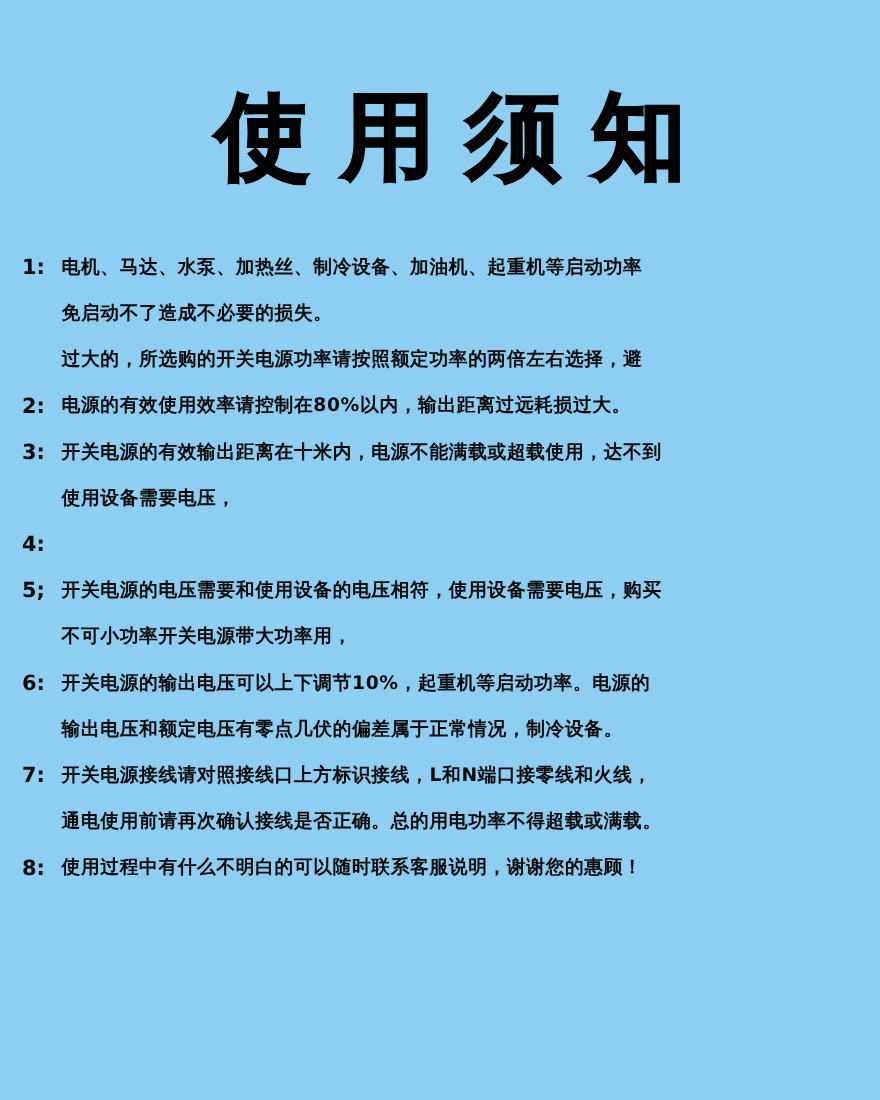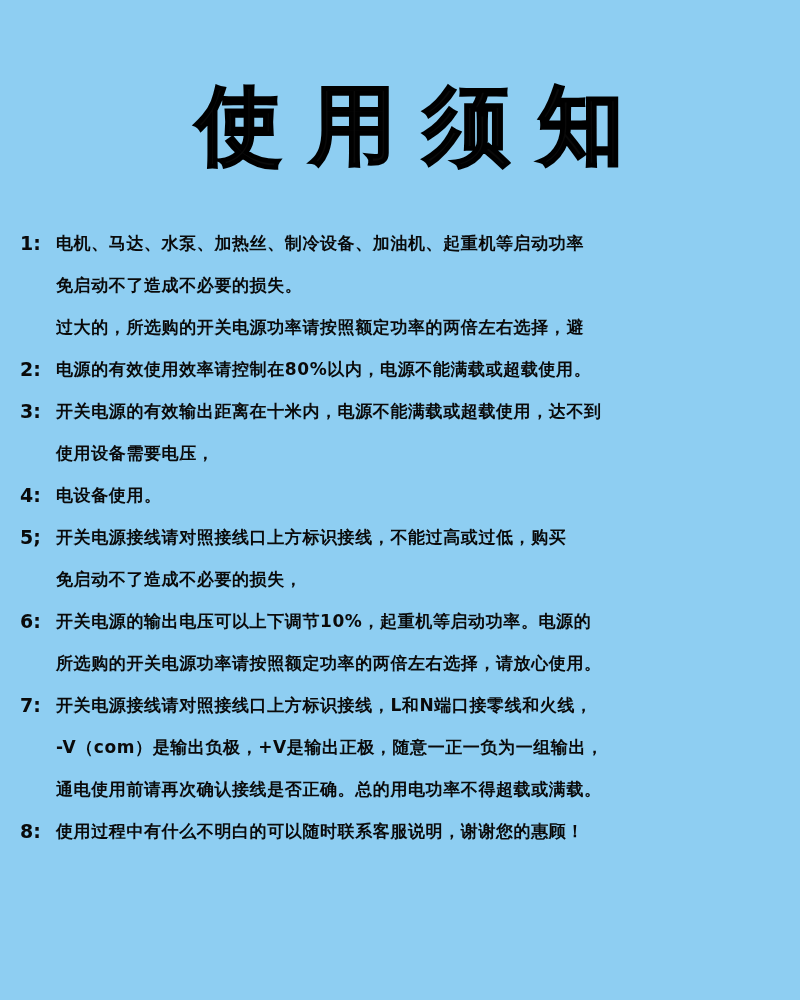--- a/index.html
+++ b/index.html
@@ -67,55 +67,53 @@
     <div class="num">1:</div>
     <div class="lines">
       <div class="line">电机、马达、水泵、加热丝、制冷设备、加油机、起重机等启动功率</div>
       <div class="line">免启动不了造成不必要的损失。</div>
       <div class="line">过大的，所选购的开关电源功率请按照额定功率的两倍左右选择，避</div>
     </div>
   </div>
   <div class="item">
     <div class="num">2:</div>
     <div class="lines">
-      <div class="line">电源的有效使用效率请控制在80%以内，电源不能满载或超载使用。</div>
+      <div class="line">电源的有效使用效率请控制在80%以内，输出距离过远耗损过大。</div>
     </div>
   </div>
   <div class="item">
     <div class="num">3:</div>
     <div class="lines">
       <div class="line">开关电源的有效输出距离在十米内，电源不能满载或超载使用，达不到</div>
       <div class="line">使用设备需要电压，</div>
     </div>
   </div>
   <div class="item">
     <div class="num">4:</div>
     <div class="lines">
-      <div class="line">电设备使用。</div>
     </div>
   </div>
   <div class="item">
     <div class="num">5;</div>
     <div class="lines">
-      <div class="line">开关电源接线请对照接线口上方标识接线，不能过高或过低，购买</div>
-      <div class="line">免启动不了造成不必要的损失，</div>
+      <div class="line">开关电源的电压需要和使用设备的电压相符，使用设备需要电压，购买</div>
+      <div class="line">不可小功率开关电源带大功率用，</div>
     </div>
   </div>
   <div class="item">
     <div class="num">6:</div>
     <div class="lines">
       <div class="line">开关电源的输出电压可以上下调节10%，起重机等启动功率。电源的</div>
-      <div class="line">所选购的开关电源功率请按照额定功率的两倍左右选择，请放心使用。</div>
+      <div class="line">输出电压和额定电压有零点几伏的偏差属于正常情况，制冷设备。</div>
     </div>
   </div>
   <div class="item">
     <div class="num">7:</div>
     <div class="lines">
       <div class="line">开关电源接线请对照接线口上方标识接线，L和N端口接零线和火线，</div>
-      <div class="line">-V（com）是输出负极，+V是输出正极，随意一正一负为一组输出，</div>
       <div class="line">通电使用前请再次确认接线是否正确。总的用电功率不得超载或满载。</div>
     </div>
   </div>
   <div class="item">
     <div class="num">8:</div>
     <div class="lines">
       <div class="line">使用过程中有什么不明白的可以随时联系客服说明，谢谢您的惠顾！</div>
     </div>
   </div>
 </div>

